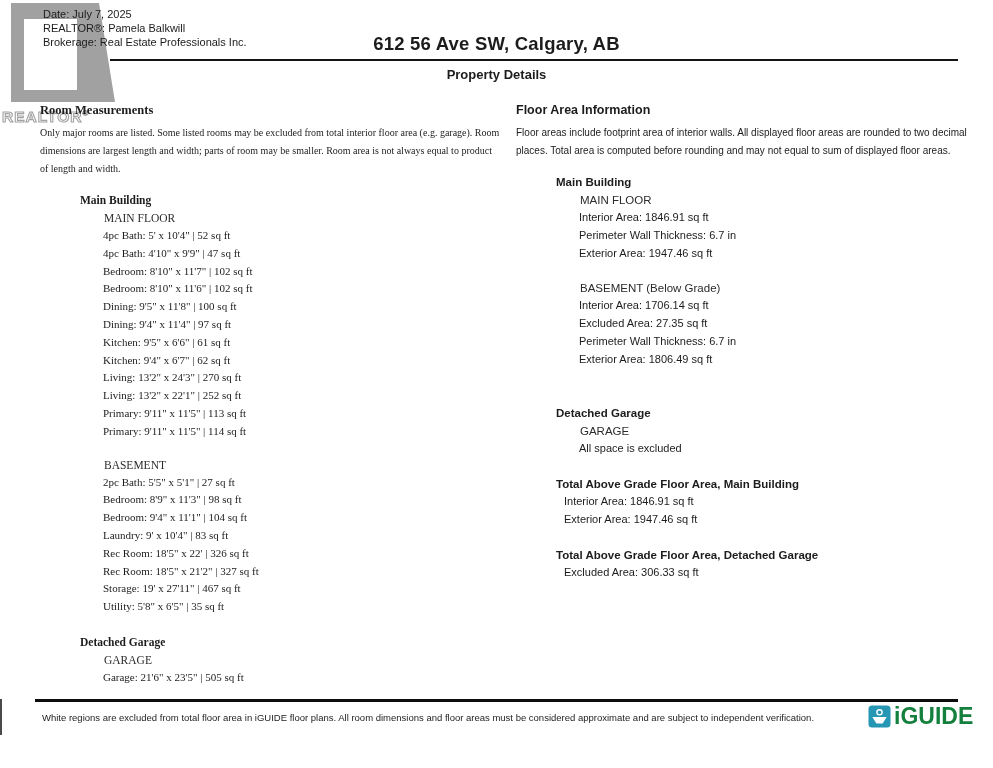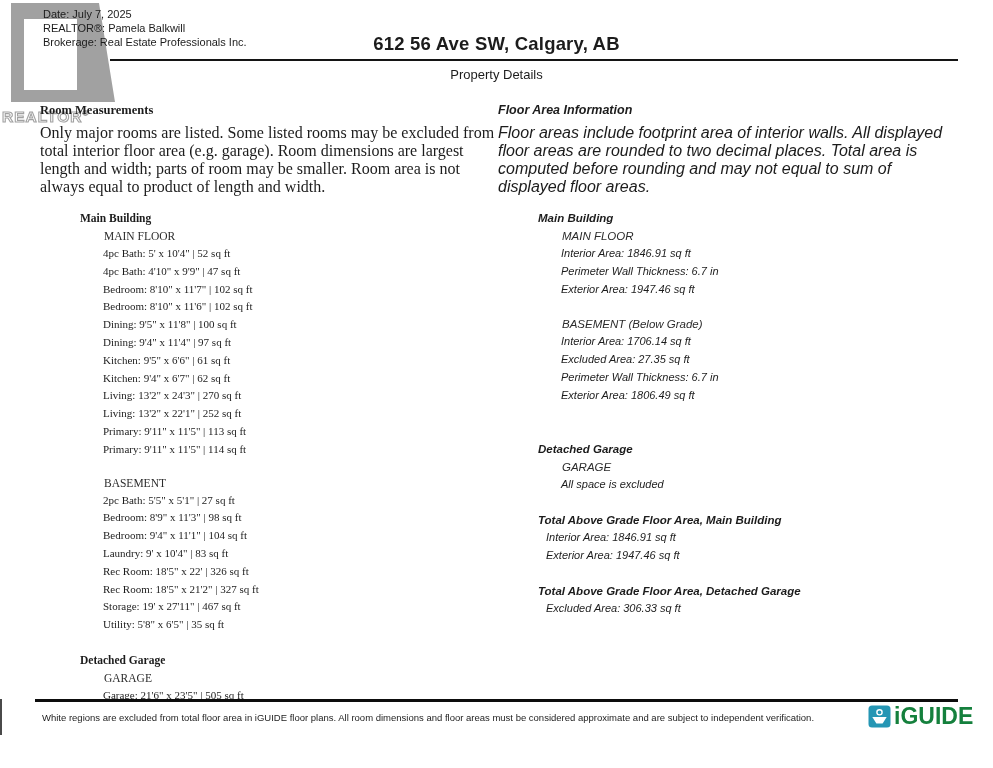--- a/index.html
+++ b/index.html
@@ -33,29 +33,29 @@
   .title {
     position:absolute; left:0; right:0; top:33px; z-index:2;
     text-align:center; font-size:18.5px; font-weight:bold; letter-spacing:.2px;
   }
   .title-rule {
     position:absolute; left:110px; top:59px; width:848px; height:2px;
     background:#141414; z-index:2;
   }
   .subtitle {
     position:absolute; left:0; right:0; top:67px; z-index:2;
-    text-align:center; font-size:13px; font-weight:normal;
+    text-align:center; font-size:13px; font-weight:bold;
   }
 
   
   .col { position:absolute; top:103px; width:462px; z-index:1; }
   .col-left  { left:40px;font-family:Liberation Serif, serif; }
-  .col-right { left:498px;font-style:italic; }
+  .col-right { left:516px; }
   .col-heading { font-size:12.5px; font-weight:bold; line-height:15px; margin-bottom:6px; }
-  .col-desc { font-size:16px; line-height:18px; }
+  .col-desc { font-size:10px; line-height:18px; }
   .groups { margin-top:13px; }
   .group-name   { font-size:11.5px; font-weight:bold; line-height:18px; margin-left:40px; }
   .section-name { font-size:11.5px; line-height:18px; margin-left:52px; color:#2b2b2b;padding-left:12px; }
   .item         { font-size:11px;  line-height:17.8px; margin-left:63px; }
   .total-item   { margin-left:48px; }
   .gap-15 { margin-top:15px; }
   .gap-17 { margin-top:17px; }
   .gap-18 { margin-top:18px; }
   .gap-35 { margin-top:35px; }
 

